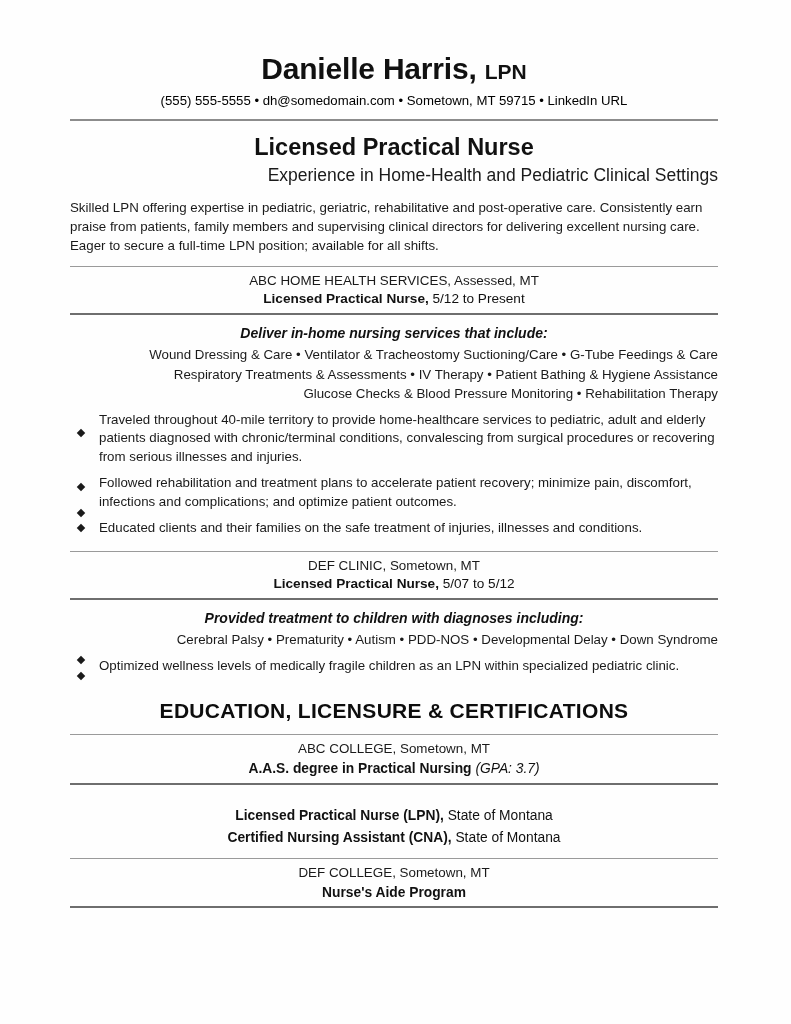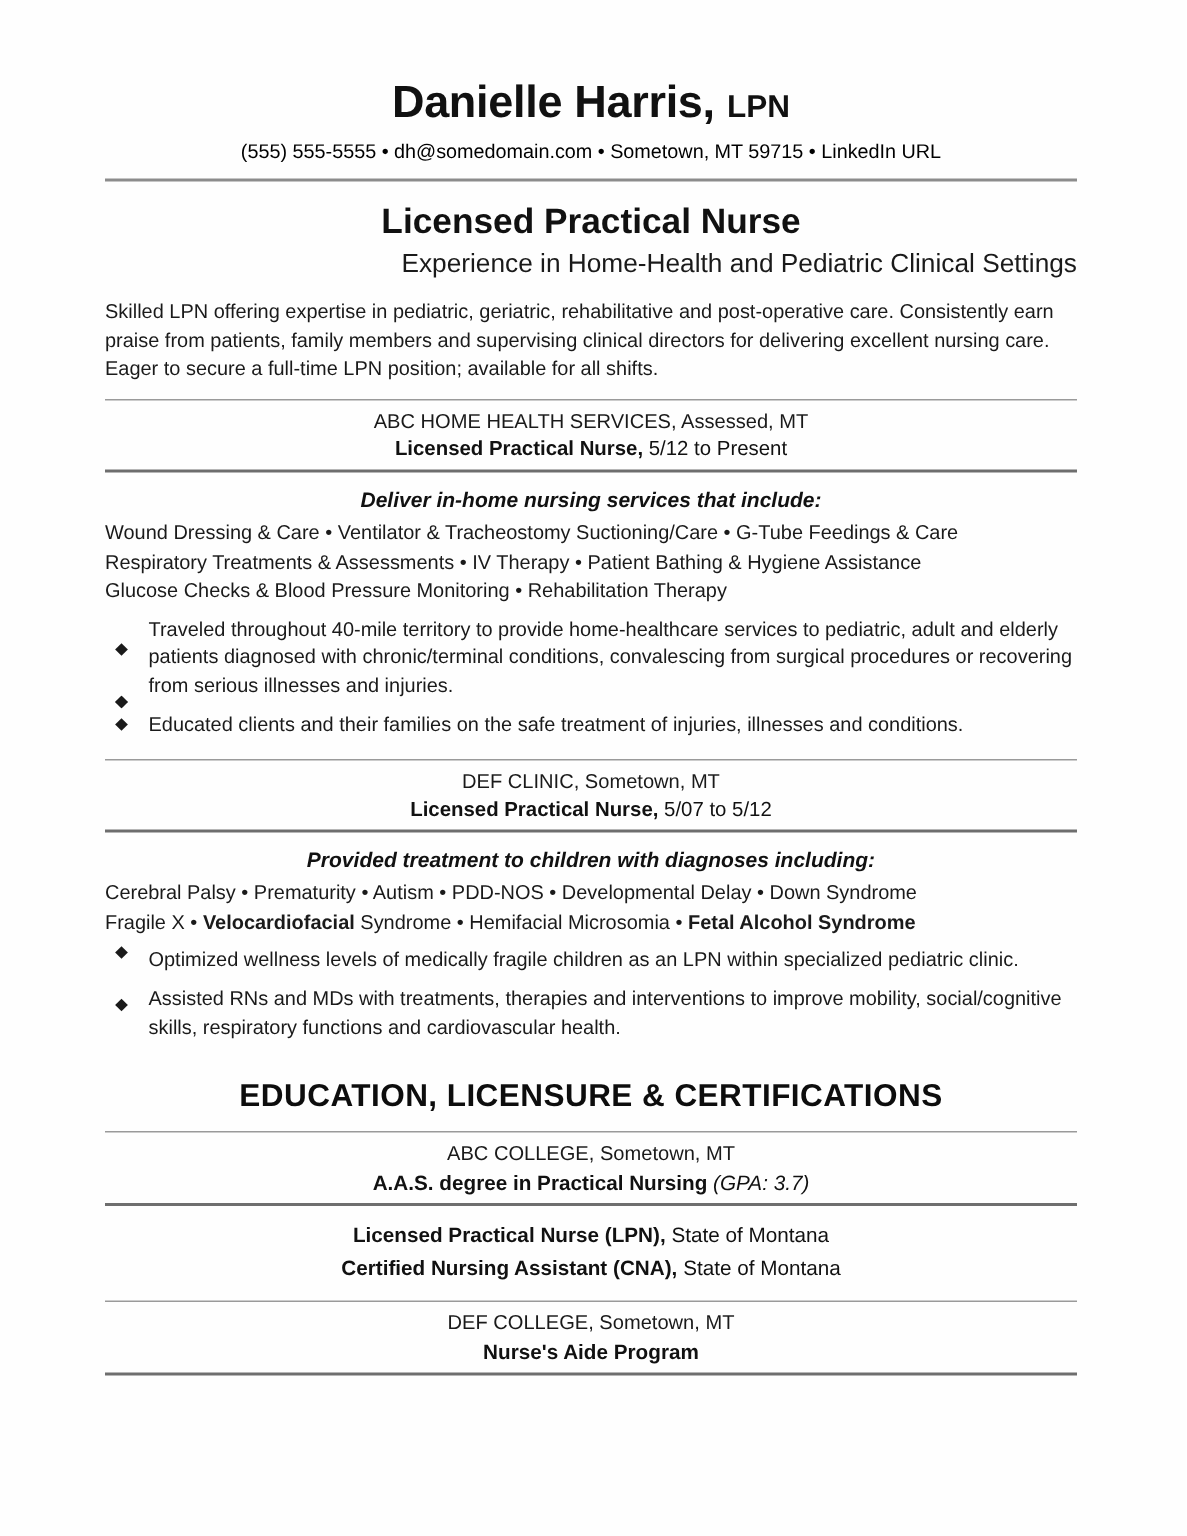--- a/index.html
+++ b/index.html
@@ -139,21 +139,21 @@
     color: #111111;
   }
 
   
   .skill-lines {
     font-size: 13.3px;
     line-height: 1.47;
     margin-top: 2px;
     color: #1a1a1a;
   }
-  .skill-lines div { white-space: nowrap; }
+  .skill-lines div { white-space: nowrap; text-align: right; }
   .skill-lines b { font-weight: bold; }
 
   
   ul.bullets {
     list-style: none;
     margin: 7px 0 0 0;
     padding: 0;
   }
   ul.bullets li {
     position: relative;
@@ -190,21 +190,21 @@
   .edu-degree {
     font-size: 13.8px;
     line-height: 1.4;
     color: #111111;
   }
   .edu-degree b { font-weight: bold; }
   .edu-degree i { font-style: italic; font-weight: normal; }
 
   .lic-block {
     text-align: center;
-    padding-top: 9px;
+    padding-top: 20px;
     padding-bottom: 9px;
   }
   .lic-line {
     font-size: 13.8px;
     line-height: 1.62;
     color: #111111;
   }
   .lic-line b { font-weight: bold; }
 
   .cert-final {
@@ -249,20 +249,21 @@
       <div>Glucose Checks &amp; Blood Pressure Monitoring • Rehabilitation Therapy</div>
     </div>
 
     <ul class="bullets">
       <li>
         <span class="dia"></span>
         <span>Traveled throughout 40-mile territory to provide home-healthcare services to pediatric, adult and elderly patients diagnosed with chronic/terminal conditions, convalescing from surgical procedures or recovering from serious illnesses and injuries.</span>
       </li>
       <li>
         <span class="dia"></span>
+        <span>Followed rehabilitation and treatment plans to accelerate patient recovery; minimize pain, discomfort, infections and complications; and optimize patient outcomes.</span>
       </li>
       <li>
         <span class="dia"></span>
       </li>
       <li class="single">
         <span class="dia"></span>
         <span>Educated clients and their families on the safe treatment of injuries, illnesses and conditions.</span>
       </li>
     </ul>
 
@@ -272,31 +273,29 @@
       <div class="employer-role">
         <b>Licensed Practical Nurse,</b>
         <span>5/07 to 5/12</span>
       </div>
     </div>
     <hr class="rule-dark">
 
     <div class="lead-in">Provided treatment to children with diagnoses including:</div>
     <div class="skill-lines">
       <div>Cerebral Palsy • Prematurity • Autism • PDD-NOS • Developmental Delay • Down Syndrome</div>
-      <div><span>Fragile X • </span><b>Velocardiofacial</b><span> Syndrome • Hemifacial Microsomia • </span><b>Fetal Alcohol Syndrome</b></div>
     </div>
 
     <ul class="bullets">
       <li>
         <span class="dia"></span>
         <span>Optimized wellness levels of medically fragile children as an LPN within specialized pediatric clinic.</span>
       </li>
       <li>
         <span class="dia"></span>
-        <span>Assisted RNs and MDs with treatments, therapies and interventions to improve mobility, social/cognitive skills, respiratory functions and cardiovascular health.</span>
       </li>
     </ul>
 
     <div class="section-heading edu">EDUCATION, LICENSURE &amp; CERTIFICATIONS</div>
 
     <hr class="rule-thin" style="margin-top:11px">
     <div class="edu-entry">
       <div class="edu-school">ABC COLLEGE, Sometown, MT</div>
       <div class="edu-degree">
         <b>A.A.S. degree in Practical Nursing</b>

